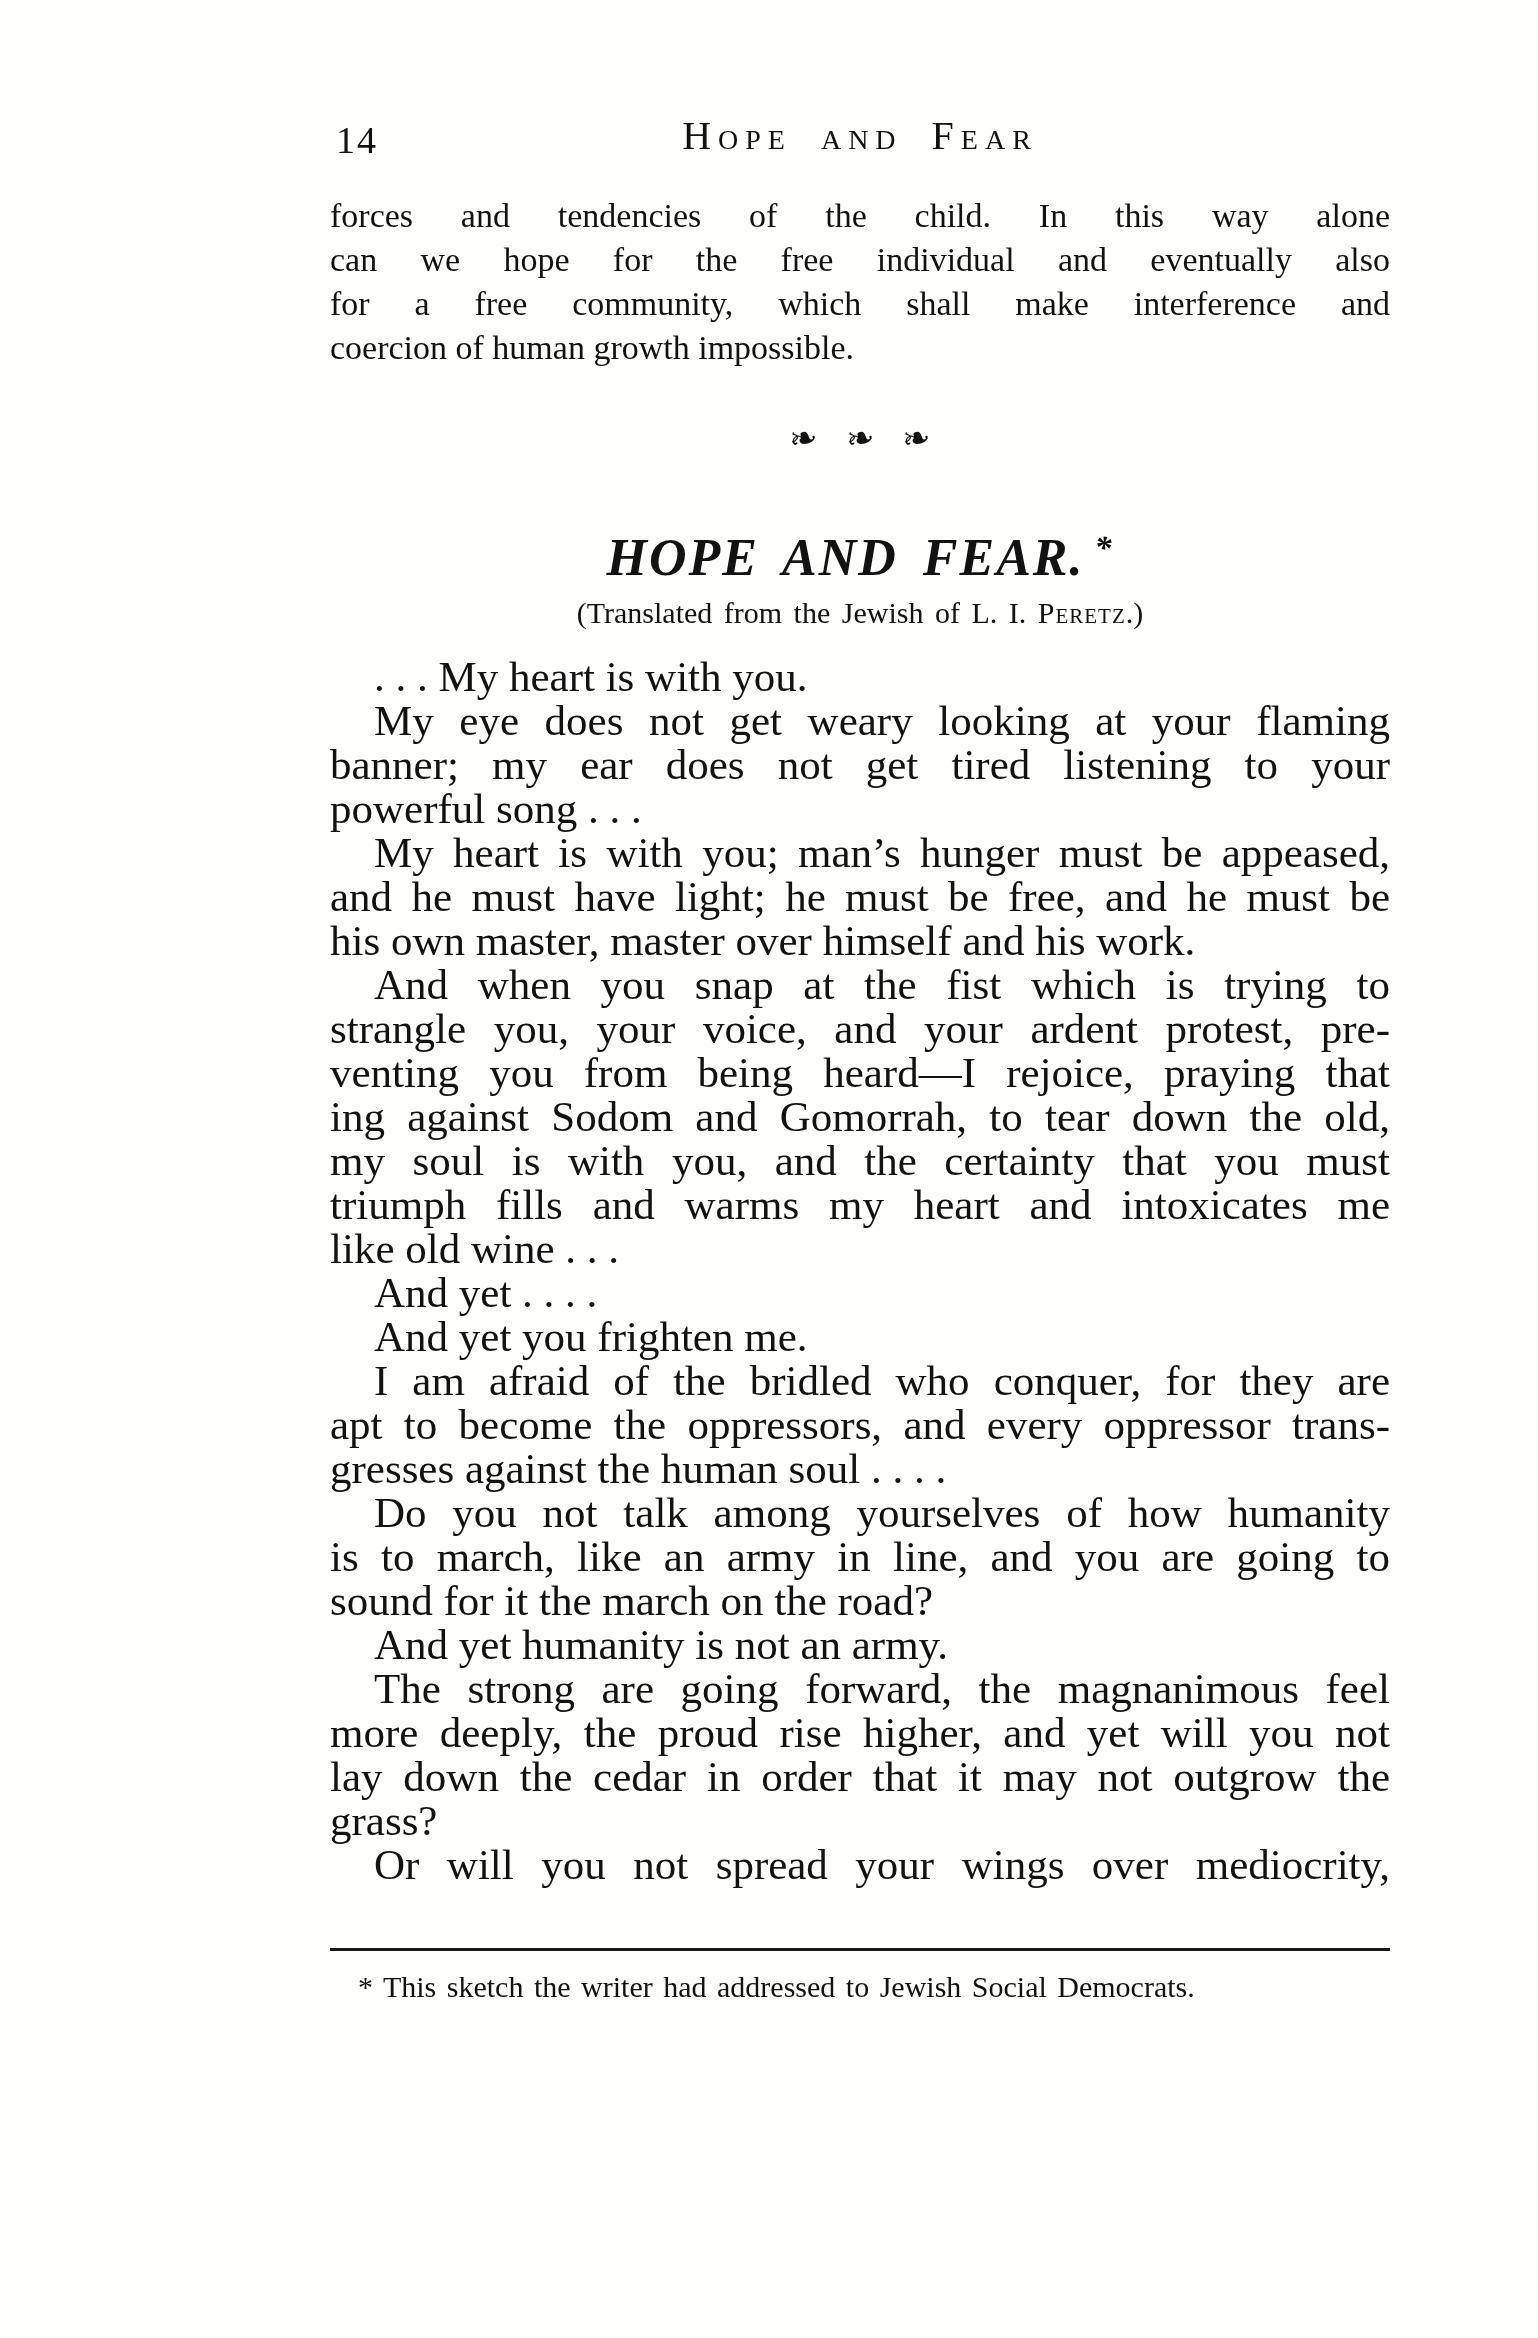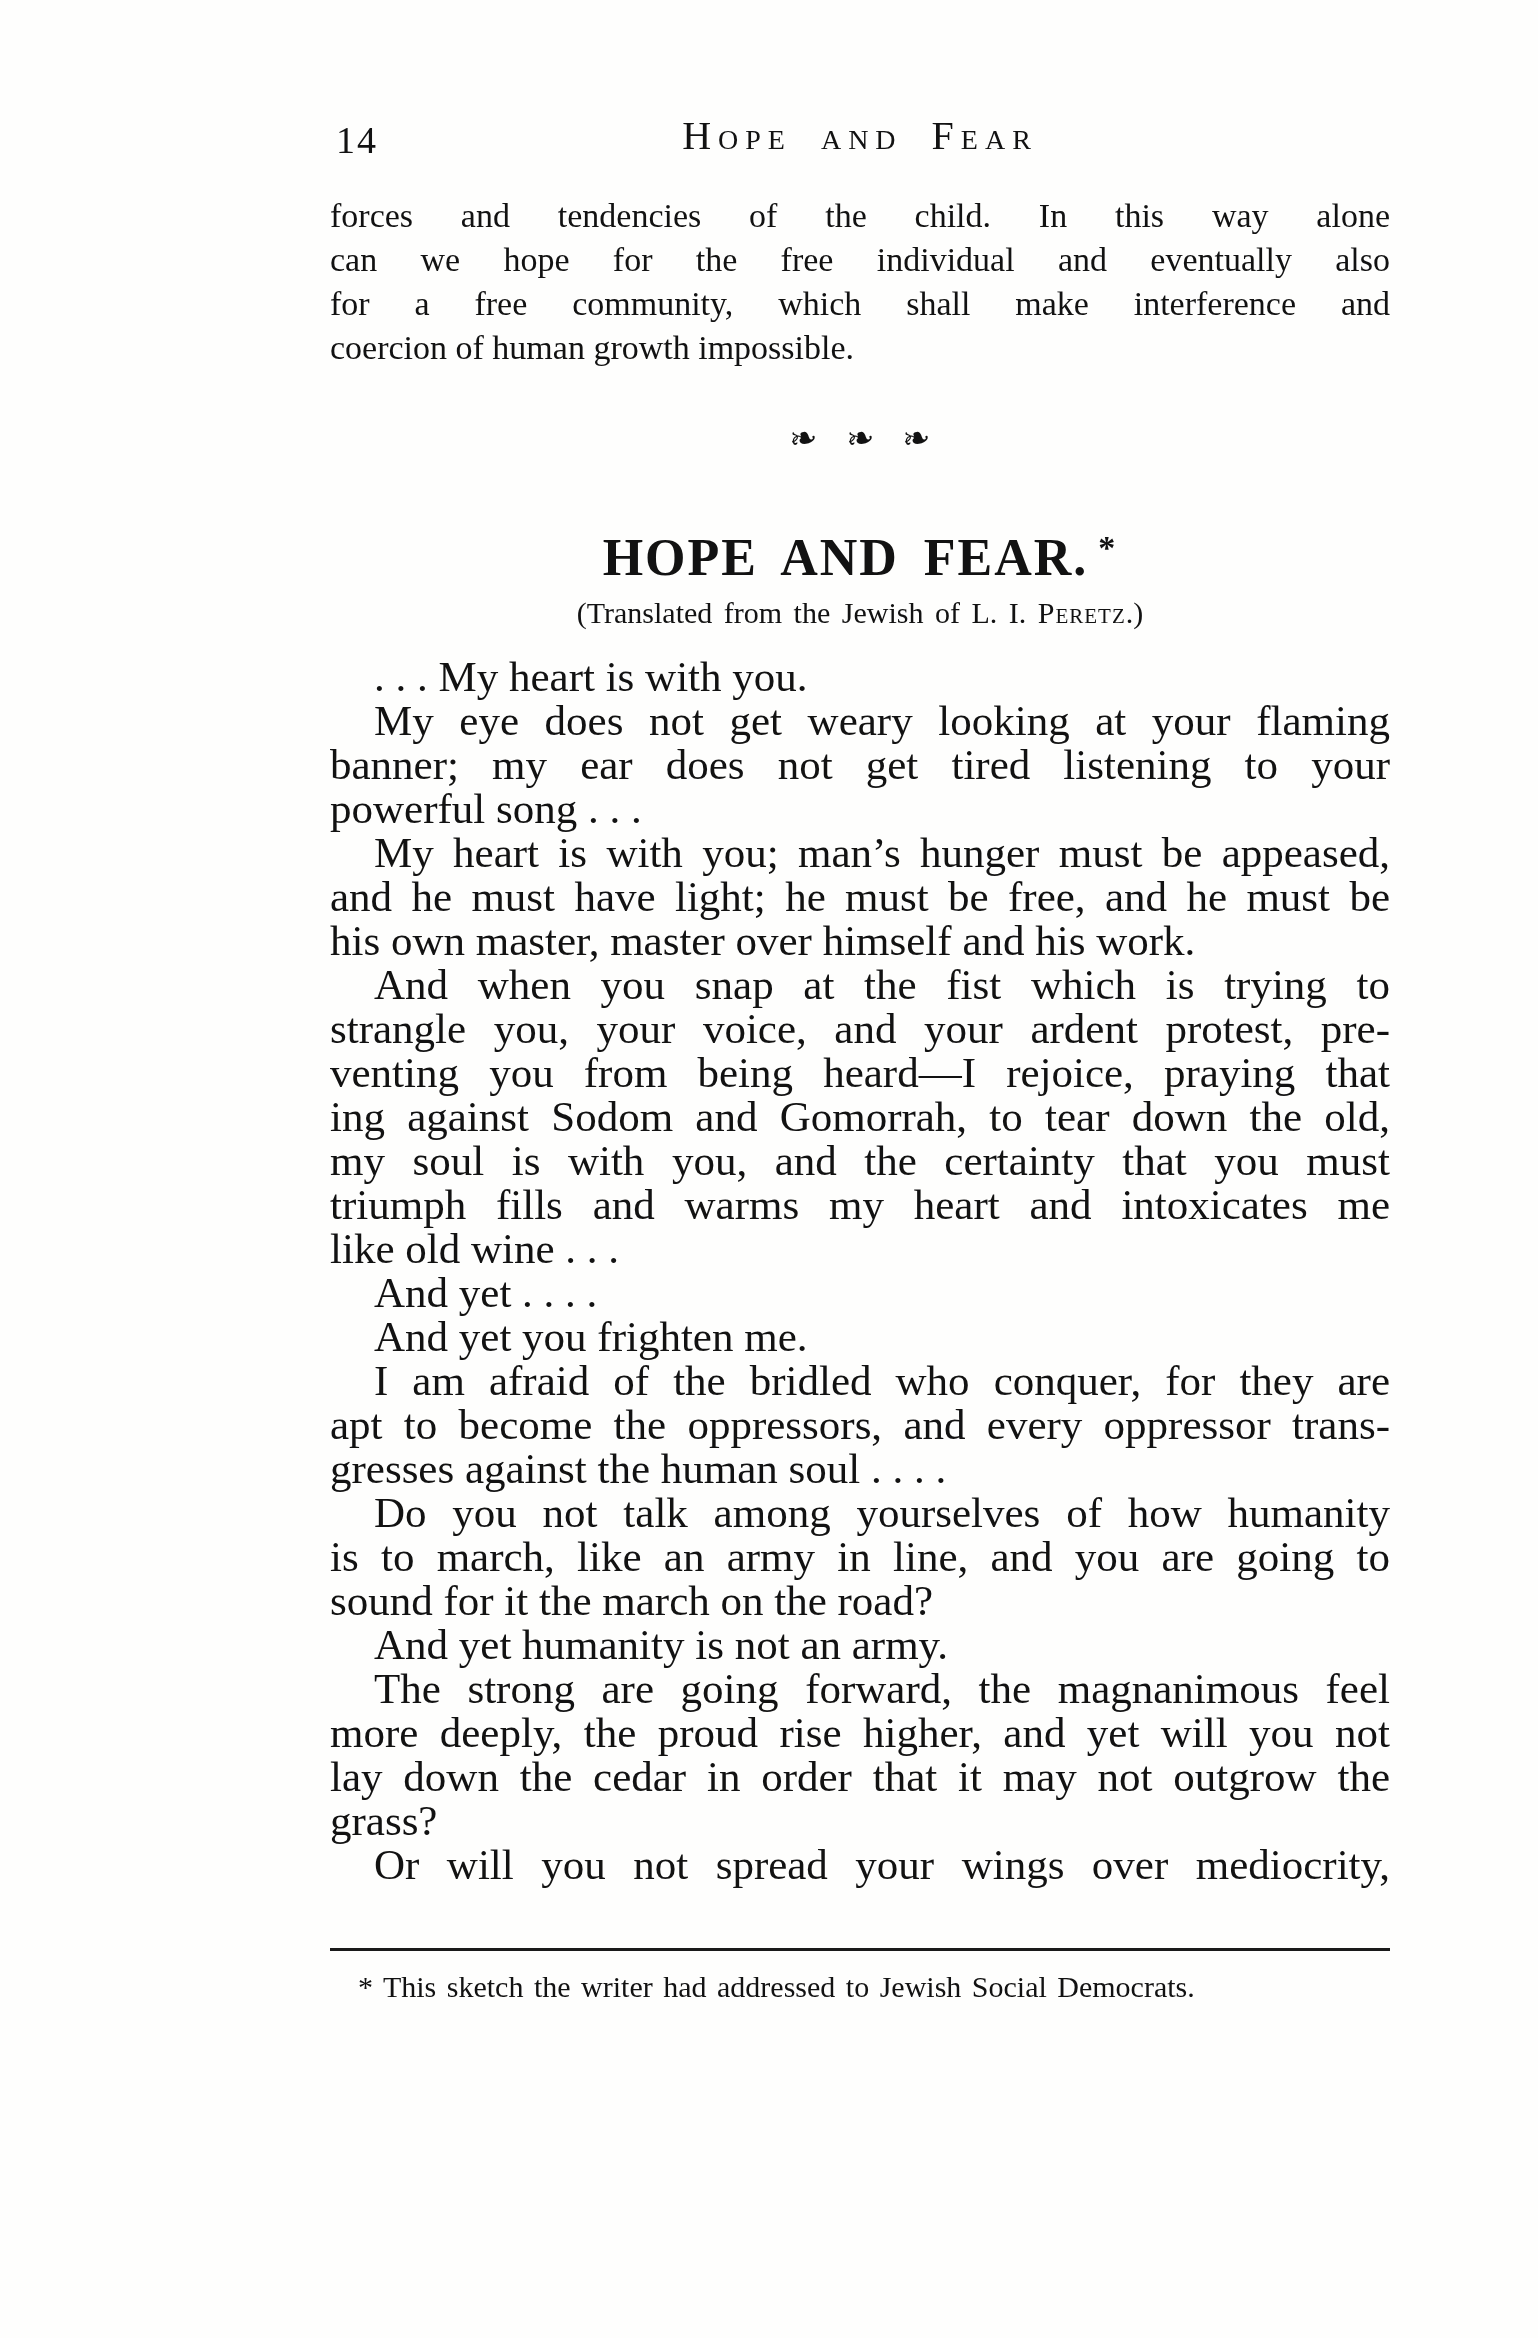--- a/index.html
+++ b/index.html
@@ -43,20 +43,21 @@
     font-size:34px;line-height:40px;
   }
   .leaf{display:inline-block;margin:0 14px;transform:rotate(-8deg);}
 
   
   #section-title{
     top:520px;text-align:center;
     font-size:52px;font-weight:bold;
     letter-spacing:2px;word-spacing:10px;
     line-height:56px;
+    font-style:italic;
   }
   #title-marker{
     display:inline-block;
     font-size:34px;font-weight:bold;
     vertical-align:16px;margin-left:10px;
   }
   #section-subtitle{
     top:594px;text-align:center;
     font-size:30px;word-spacing:4px;line-height:38px;
   }

